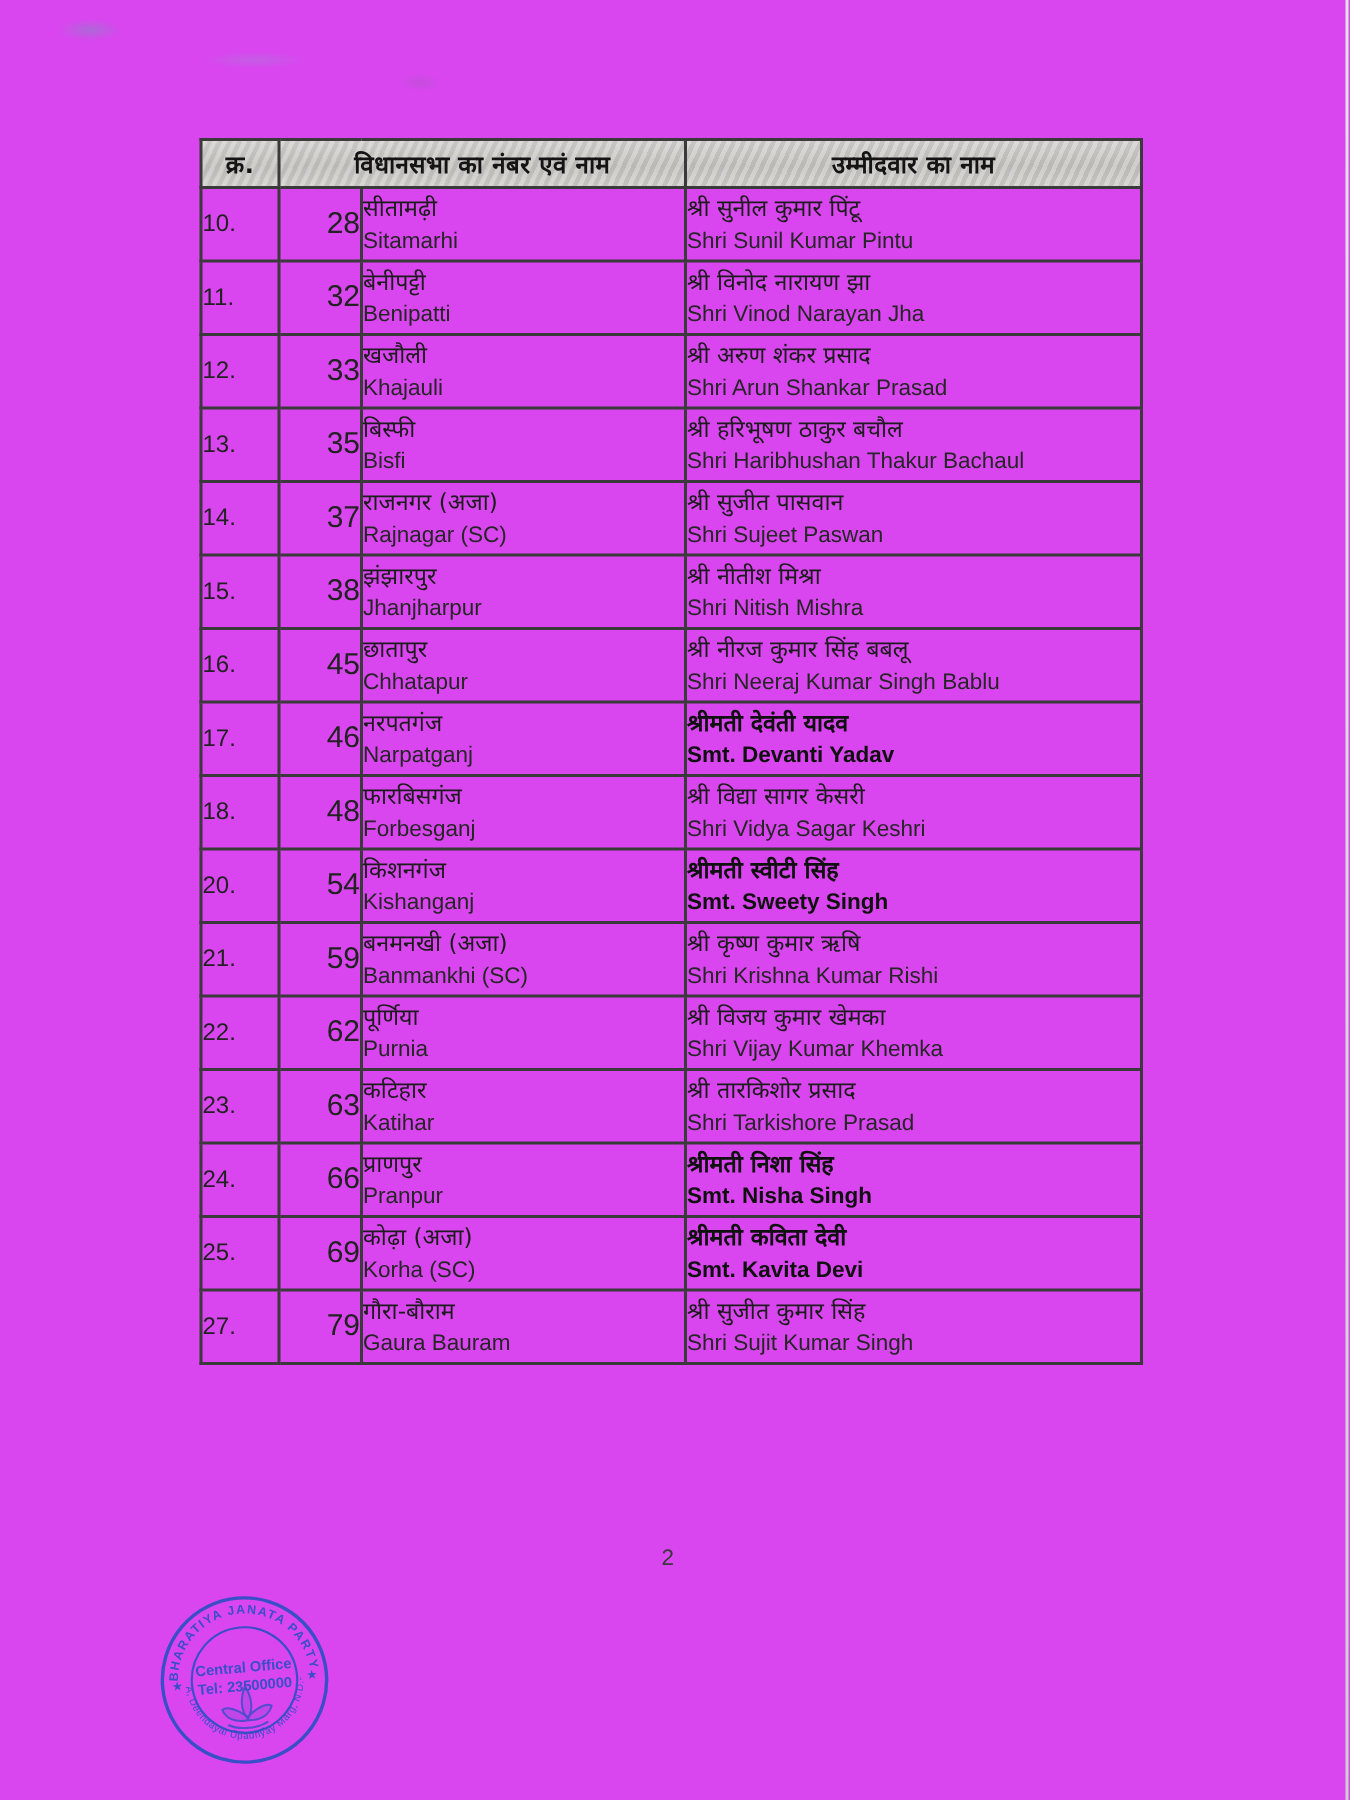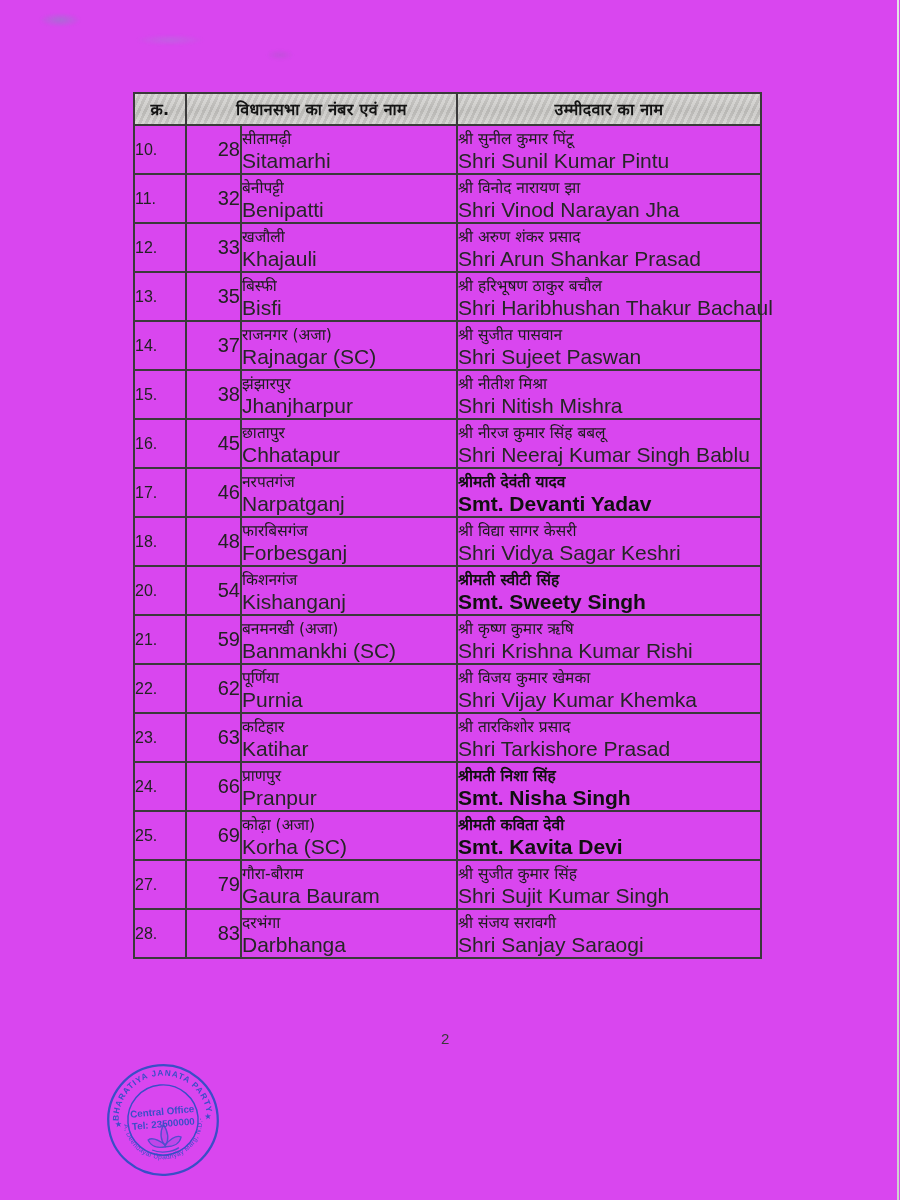--- a/index.html
+++ b/index.html
@@ -54,21 +54,21 @@
   table.roster td{height:47px;}
   td.serial{font-size:16px;padding-left:11px;text-align:left;color:#222;margin-top:20px;}
   td.number{font-size:20px;padding-right:8px;text-align:right;color:#222;}
   td.names, td.cands{padding:2px 6px 2px 8px;vertical-align:middle;margin-left:38px;}
   .hi{
     font-family:"DejaVu Sans",sans-serif;
     font-size:15.5px;line-height:21px;white-space:nowrap;
   }
   .en{
     font-family:"Liberation Sans","DejaVu Sans",sans-serif;
-    font-size:21px;line-height:21px;white-space:nowrap;color:#262626;
+    font-size:15px;line-height:21px;white-space:nowrap;color:#262626;
   }
   tr.bold td.cands .hi, tr.bold td.cands .en{font-weight:bold;color:#101010;}
 
   .page-number{
     position:absolute;left:441px;top:1030px;
     font-size:15px;color:#3a3a3a;
   }
 
   .stamp{
     position:absolute;left:101px;top:1058px;width:124px;height:124px;
@@ -282,32 +282,20 @@
         <tr>
       <td class="serial">27.</td>
       <td class="number">79</td>
       <td class="names">
         <div class="hi">गौरा-बौराम</div>
         <div class="en">Gaura Bauram</div>
       </td>
       <td class="cands">
         <div class="hi">श्री सुजीत कुमार सिंह</div>
         <div class="en">Shri Sujit Kumar Singh</div>
-      </td>
-    </tr>
-        <tr>
-      <td class="serial">28.</td>
-      <td class="number">83</td>
-      <td class="names">
-        <div class="hi">दरभंगा</div>
-        <div class="en">Darbhanga</div>
-      </td>
-      <td class="cands">
-        <div class="hi">श्री संजय सरावगी</div>
-        <div class="en">Shri Sanjay Saraogi</div>
       </td>
     </tr>
       </tbody>
   </table>
 
   <div class="page-number">2</div>
 
   <svg class="stamp" viewBox="0 0 120 120">
     <defs>
       <path id="topArc" d="M 17 60 A 43 43 0 0 1 103 60" fill="none"></path>

